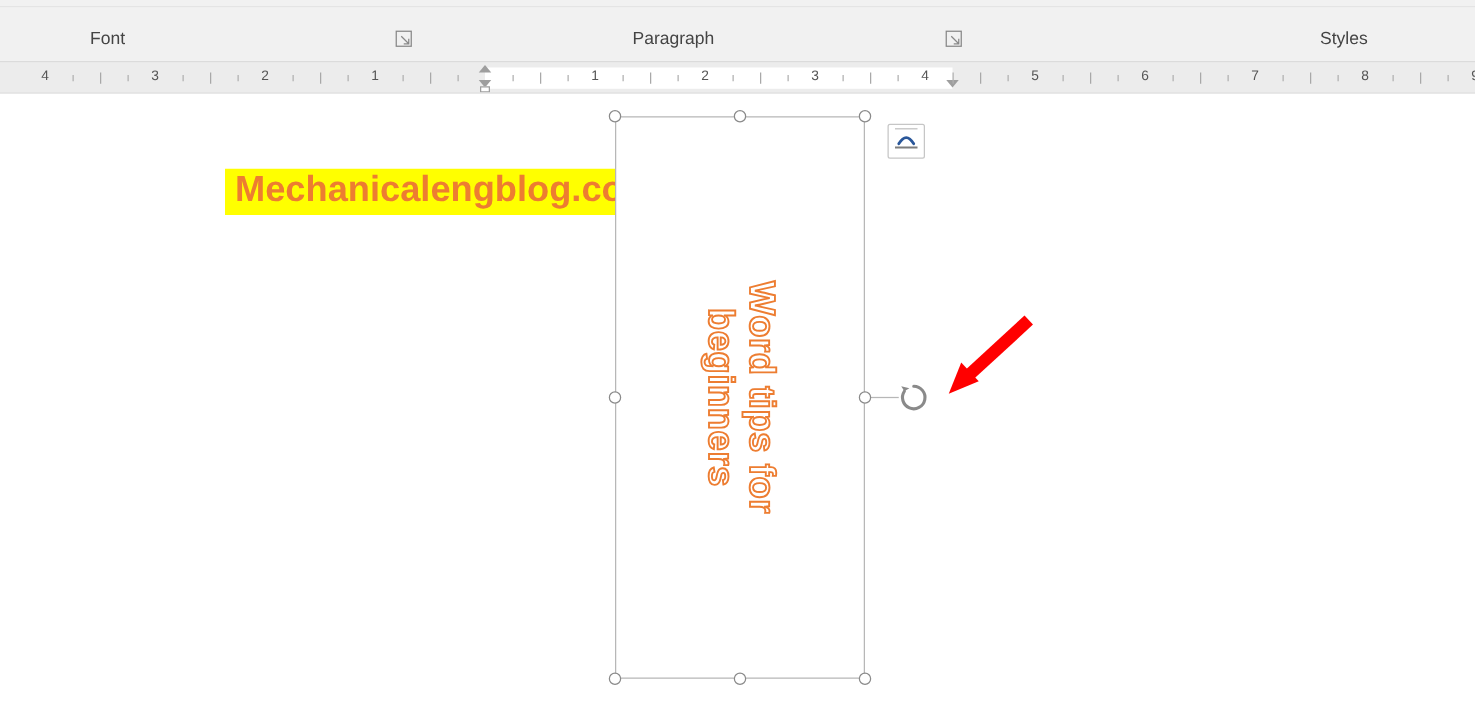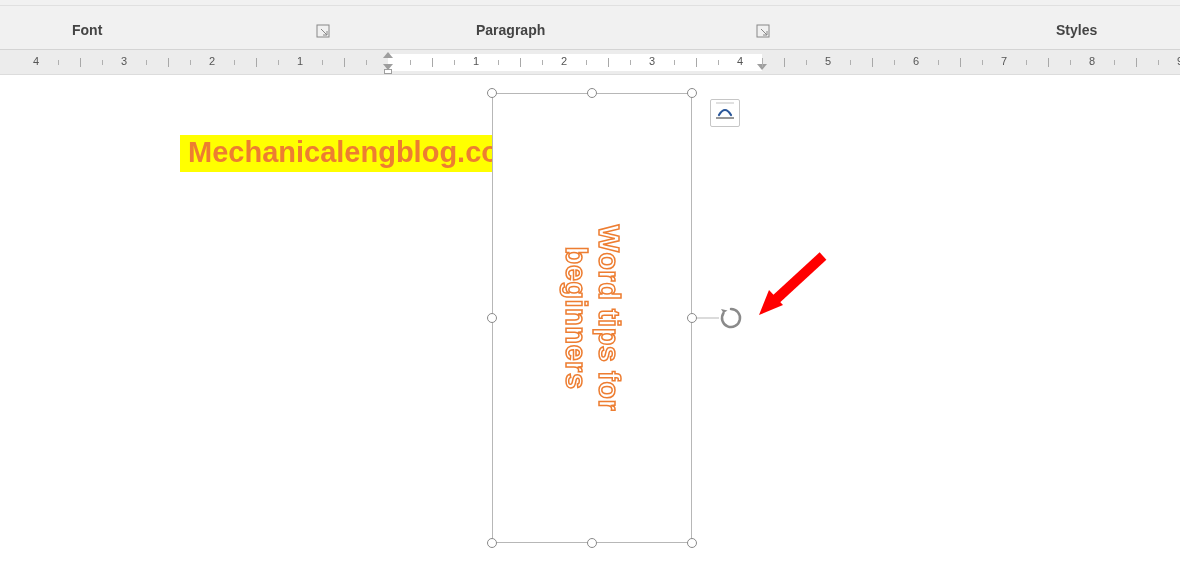--- a/index.html
+++ b/index.html
@@ -32,21 +32,20 @@
       border-bottom: 1px solid #d4d4d4;
       display: flex;
       align-items: flex-start;
     }
     .group-label {
       position: absolute;
       top: 16px;
       font-size: 14px;
       color: #444;
       font-family: "Segoe UI", Arial, sans-serif;
-      font-weight: bold;
     }
     .group-launcher {
       position: absolute;
       width: 14px;
       height: 14px;
       top: 18px;
     }
     .group-launcher svg { width: 100%; height: 100%; }
     
     .ruler {
@@ -249,21 +248,21 @@
 <div class="ribbon-strip"></div>
 
 <div class="group-labels">
   <span class="group-label" style="left: 72px;">Font</span>
   <span class="group-launcher" style="left: 316px;">
     <svg viewBox="0 0 14 14">
         <rect x="1" y="1" width="12" height="12" fill="none" stroke="#888" stroke-width="1"></rect>
         <path d="M5 5 L11 11 M11 7 L11 11 L7 11" fill="none" stroke="#888" stroke-width="1"></path>
       </svg>
   </span>
-  <span class="group-label" style="left: 476px;">Paragraph</span>
+  <span class="group-label" style="left: 506px;">Paragraph</span>
   <span class="group-launcher" style="left: 756px;">
     <svg viewBox="0 0 14 14">
         <rect x="1" y="1" width="12" height="12" fill="none" stroke="#888" stroke-width="1"></rect>
         <path d="M5 5 L11 11 M11 7 L11 11 L7 11" fill="none" stroke="#888" stroke-width="1"></path>
       </svg>
   </span>
   <span class="group-label" style="left: 1056px;">Styles</span>
 </div>
 
 <div class="ruler">

